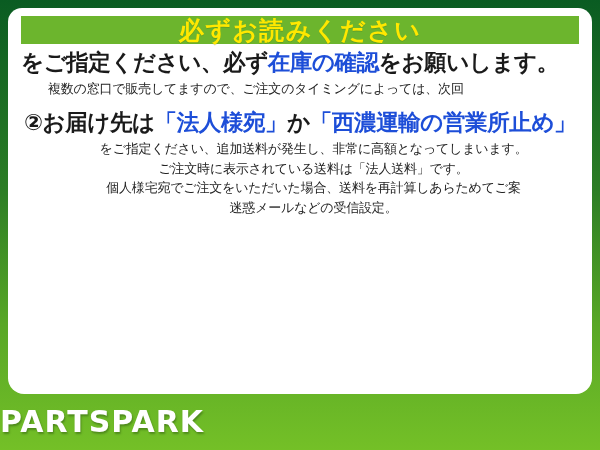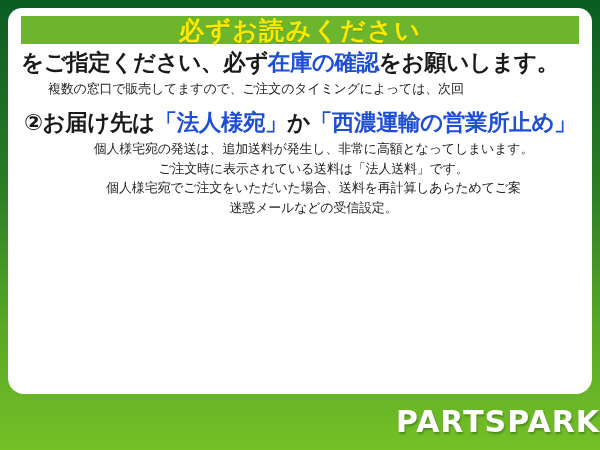--- a/index.html
+++ b/index.html
@@ -98,21 +98,21 @@
   .item-1 .item-body { margin-top: 2px; }
   .item-2 { margin-top: 10px; text-align: center; }
   .item-2 .item-body { margin-top: 2px; }
   .item-3 { margin-top: 9px; }
   .item-3 .item-body { margin-top: 2px; }
 
   .footer {
     flex: 1 1 auto;
     display: flex;
     align-items: center;
-    justify-content: flex-end;
+    justify-content: flex-start;
     margin: 0 -8px;
   }
   .brand {
     color: #ffffff;
     font-size: 30px;
     font-weight: bold;
     letter-spacing: 1px;
     text-shadow: 1px 2px 2px rgba(40,80,15,0.45);
     line-height: 1;
   }
@@ -137,21 +137,21 @@
         <div class="item-body">
           <span class="body-line">複数の窓口で販売してますので、ご注文のタイミングによっては、次回</span>
         </div>
       </div>
 
       <div class="item item-2">
         <div class="item-heading">
           <span>②お届け先は</span><span class="hl">「法人様宛」</span><span>か</span><span class="hl">「西濃運輸の営業所止め」</span>
         </div>
         <div class="item-body">
-          <span class="body-line">個人様宅宛の発送は、追加送料が発生し、非常に高額となってしまいます。</span>
+          <span class="body-line">をご指定ください、追加送料が発生し、非常に高額となってしまいます。</span>
           <span class="body-line">ご注文時に表示されている送料は「法人送料」です。</span>
           <span class="body-line">個人様宅宛でご注文をいただいた場合、送料を再計算しあらためてご案</span>
           <span class="body-line">迷惑メールなどの受信設定。</span>
         </div>
       </div>
 
 
     </div>
   </div>
 

